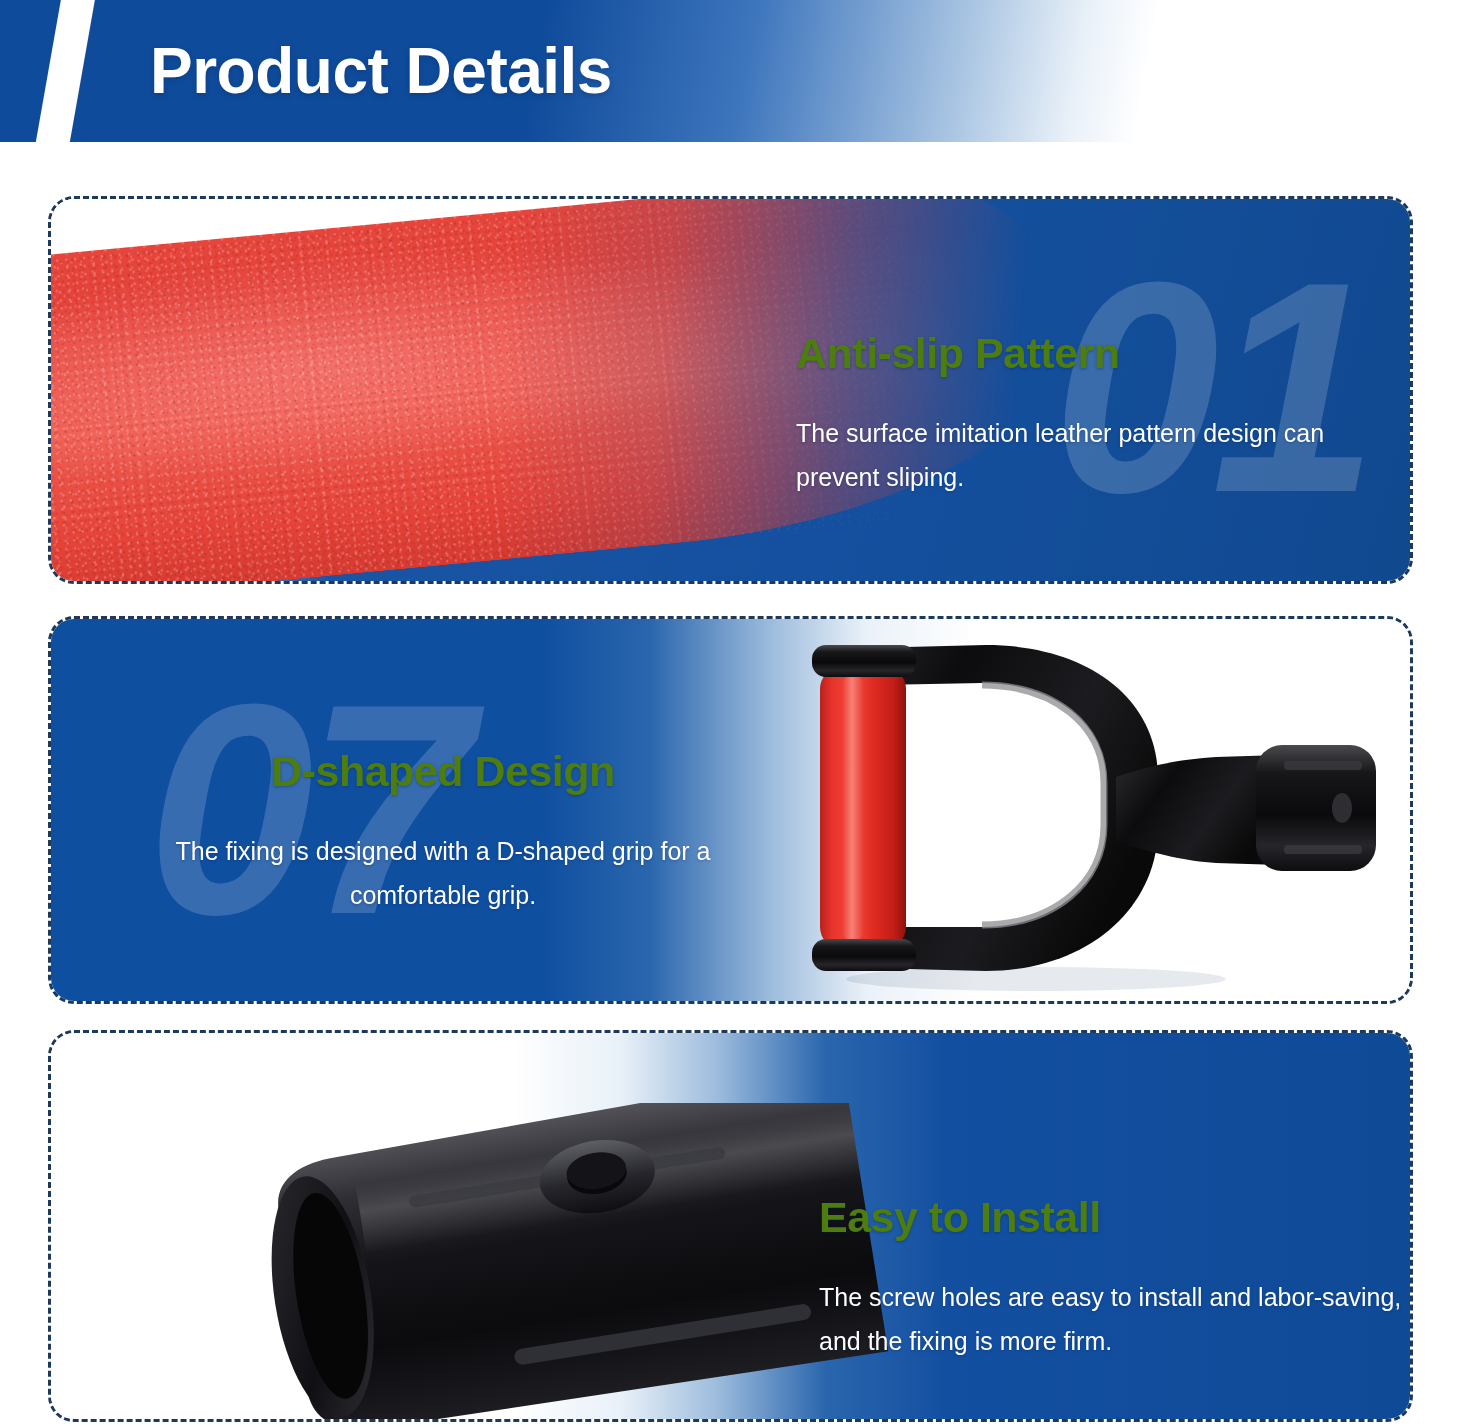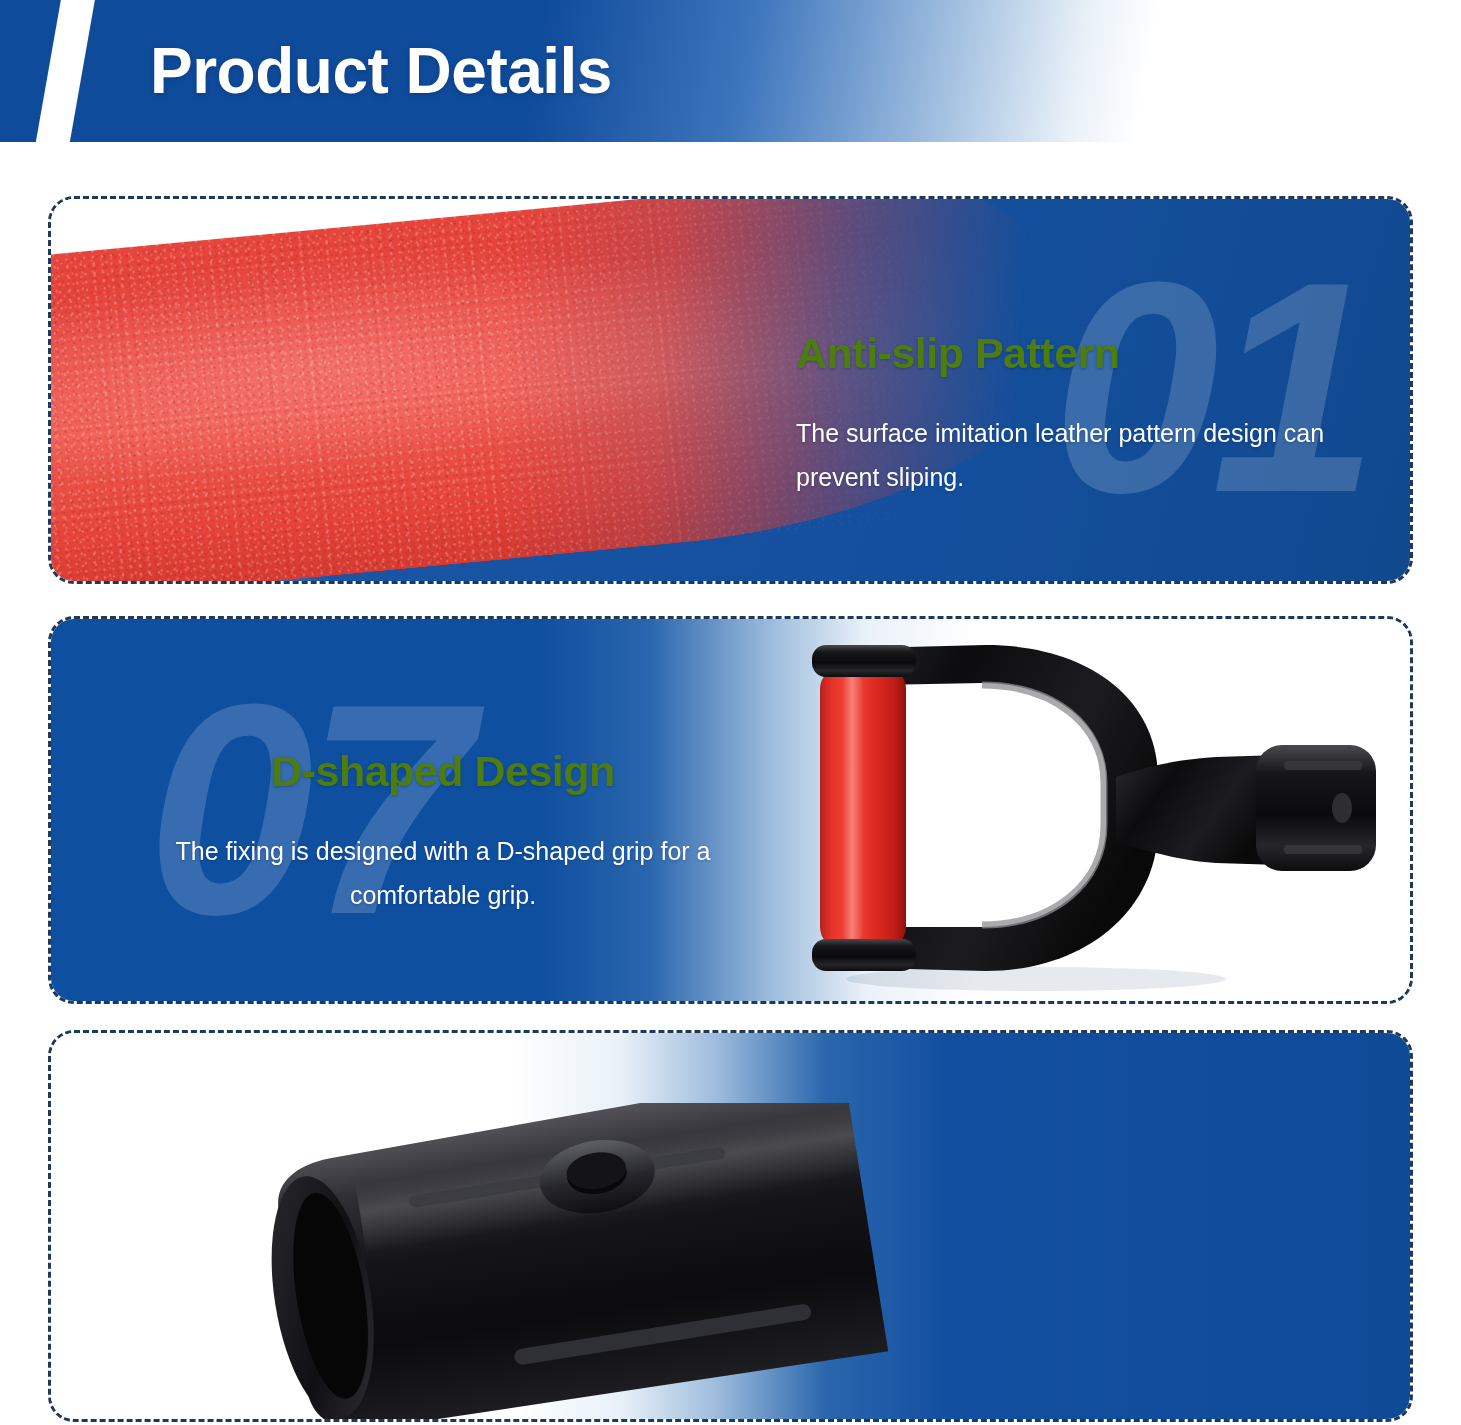--- a/index.html
+++ b/index.html
@@ -264,13 +264,17 @@
       <rect x="250" y="72" width="320" height="12" rx="6" fill="#3b3b42" opacity="0.85"></rect>
 
       <ellipse cx="440" cy="82" rx="58" ry="36" fill="url(#bossG)"></ellipse>
       <ellipse cx="440" cy="80" rx="30" ry="19" fill="#09090b"></ellipse>
       <ellipse cx="440" cy="76" rx="30" ry="18" fill="#141418"></ellipse>
 
       <rect x="330" y="240" width="300" height="16" rx="8" fill="#33333a" opacity="0.9"></rect>
     </g>
   </svg>
 
+  <div class="txt txt-3">
+    <h3>Easy to Install</h3>
+    <p>The screw holes are easy to install and labor-saving, and the fixing is more firm.</p>
+  </div>
 </div>
 
 </body></html>

